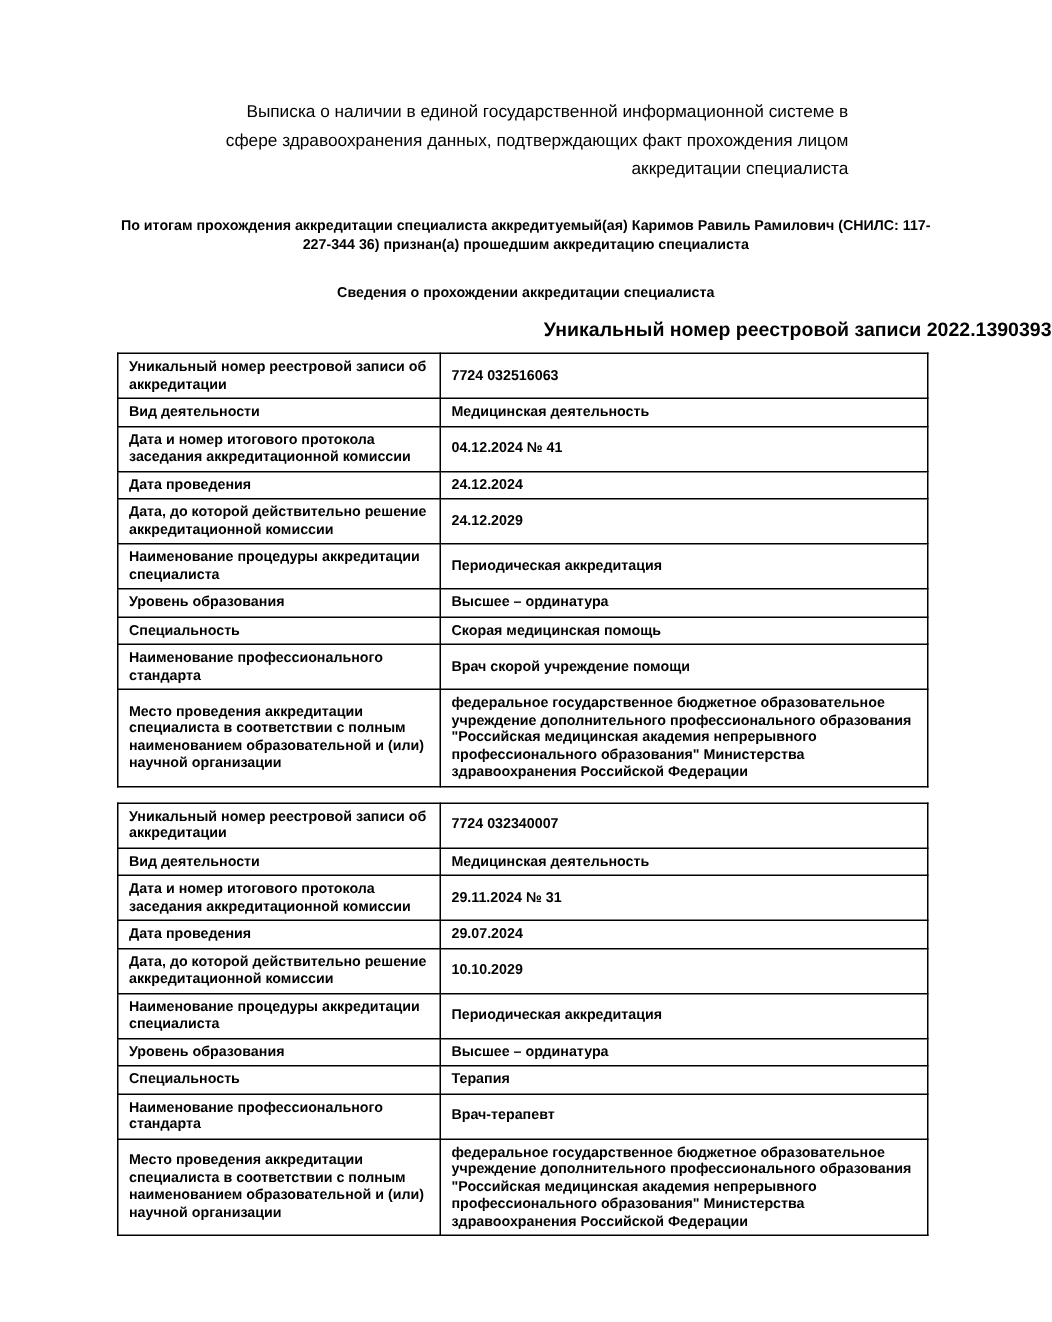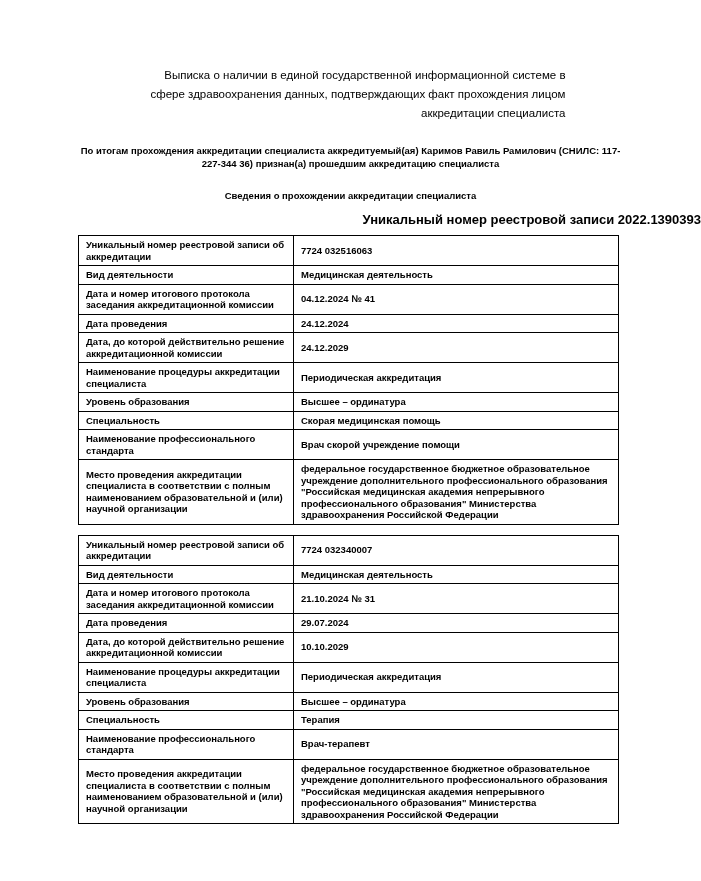--- a/index.html
+++ b/index.html
@@ -150,21 +150,21 @@
       <tr>
         <td class="label-cell">Уникальный номер реестровой записи об аккредитации</td>
         <td class="value-cell">7724 032340007</td>
       </tr>
       <tr>
         <td class="label-cell">Вид деятельности</td>
         <td class="value-cell">Медицинская деятельность</td>
       </tr>
       <tr>
         <td class="label-cell">Дата и номер итогового протокола заседания аккредитационной комиссии</td>
-        <td class="value-cell">21.10.2024 № 31</td>
+        <td class="value-cell">29.11.2024 № 31</td>
       </tr>
       <tr>
         <td class="label-cell">Дата проведения</td>
         <td class="value-cell">29.07.2024</td>
       </tr>
       <tr>
         <td class="label-cell">Дата, до которой действительно решение аккредитационной комиссии</td>
         <td class="value-cell">10.10.2029</td>
       </tr>
       <tr>

